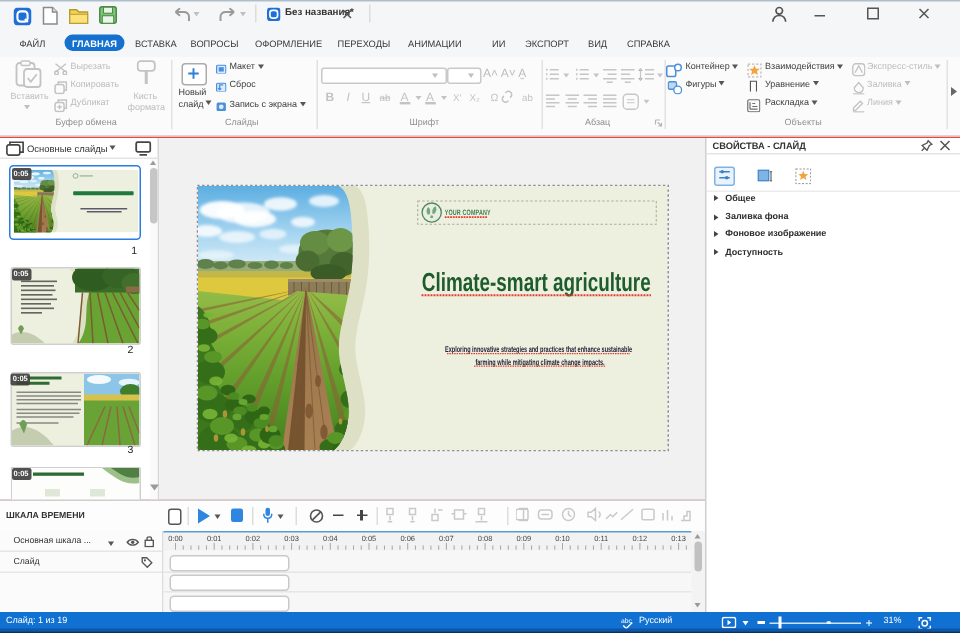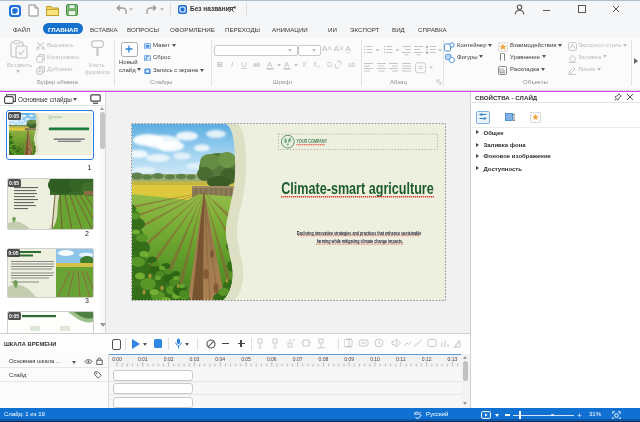--- a/index.html
+++ b/index.html
@@ -1,15 +1,15 @@
 <!DOCTYPE html>
 <html><head><meta charset="utf-8">
 <style>
   html,body{margin:0;padding:0;}
-  #app{position:relative;width:640px;height:422px;font-family:"Liberation Sans",sans-serif;overflow:hidden;background:#d946ef;-webkit-font-smoothing:antialiased;}
+  #app{position:relative;width:640px;height:422px;font-family:"Liberation Sans",sans-serif;overflow:hidden;background:#ef4444;-webkit-font-smoothing:antialiased;}
   .abs{position:absolute;}
   .ico{position:absolute;}
   .sep{position:absolute;width:1px;background:#e2e2e2;}
   .glabel{position:absolute;font-size:6px;color:#8f8f8f;white-space:nowrap;}
   .gray{color:#bcbcbc;}
   .dark{color:#3d3d3d;}
   .caret{display:inline-block;width:0;height:0;border-left:2.5px solid transparent;border-right:2.5px solid transparent;border-top:3px solid #555;vertical-align:middle;}
   .caretg{border-top-color:#c0c0c0;}
 </style></head>
 <body>

